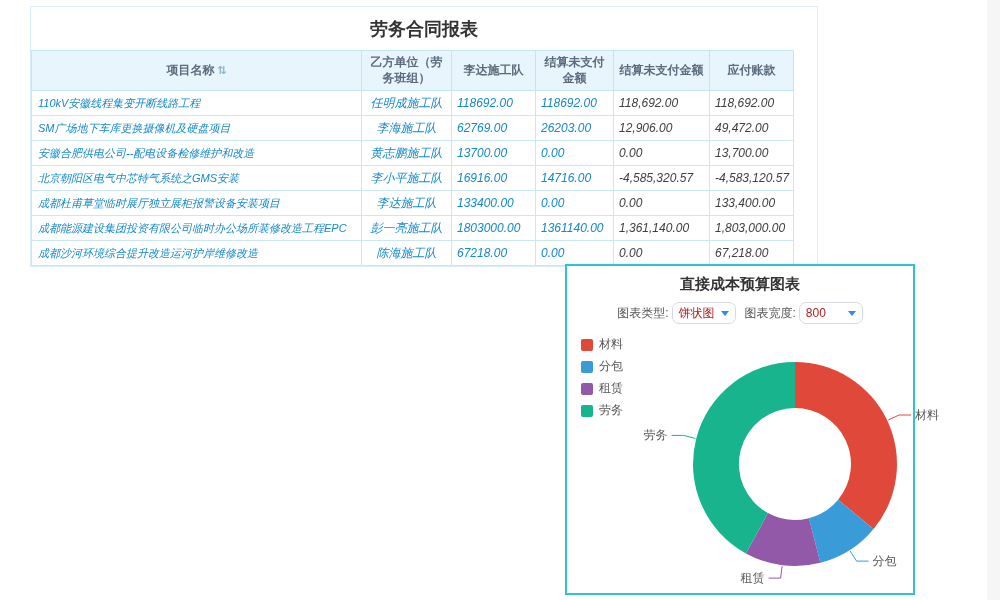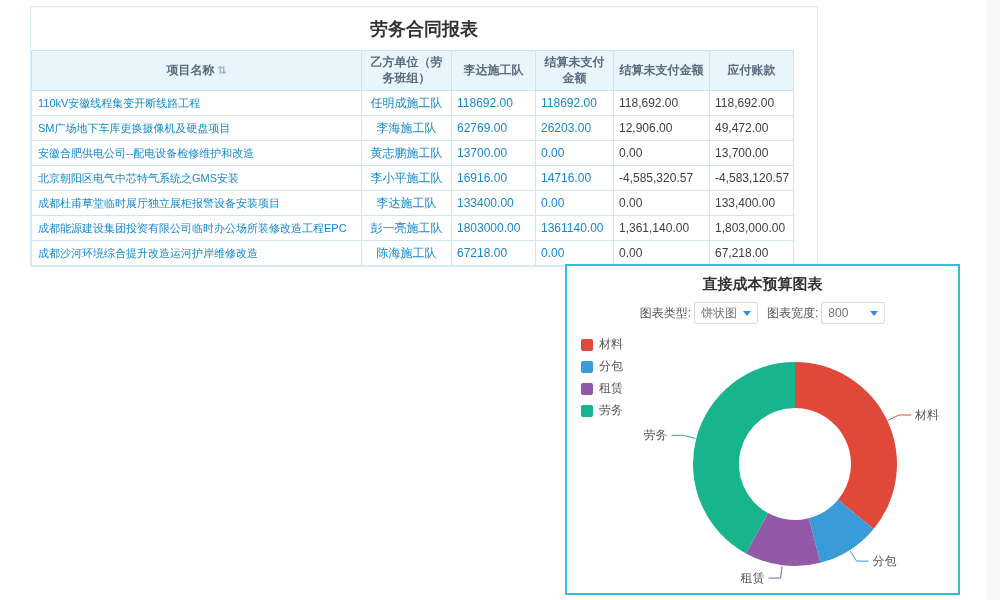--- a/index.html
+++ b/index.html
@@ -26,48 +26,48 @@
     padding: 10px 0 9px;
   }
   table.report { width: 762px; border-collapse: collapse; table-layout: fixed; font-size: 12px; }
   .report th {
     background: #e9f5fc; border: 1px solid #c3e5f6; color: #5a6b7d;
     font-weight: bold; text-align: center; vertical-align: middle;
     padding: 4px 3px; line-height: 1.3; font-size: 12px;
   }
   .report td {
     border: 1px solid #c9e7f6; padding: 4px 5px; line-height: 16px;
-    white-space: nowrap; overflow: hidden;
+    white-space: nowrap; overflow: hidden; font-style: italic;
   }
   .c-blue { color: #1489cc; }
   .c-dark { color: #404040; }
   .al { text-align: left; }
   .ac { text-align: center; margin-top: 8px; }
   .ar { text-align: left; padding-right: 6px !important; }
   td.name-cell { font-size: 11px; padding-left: 6px; cursor: pointer; }
   .sort-icon { color: #8fb6cc; font-size: 11px; margin-left: 3px; cursor: pointer; }
 
   
   .chart-panel {
-    position: absolute; left: 565px; top: 264px; width: 395px; height: 331px;
+    position: absolute; left: 565px; top: 264px; width: 350px; height: 331px;
     border: 2px solid #2ec1d7; background: #fff;
   }
   .chart-title {
     text-align: center; font-size: 15px; font-weight: bold; color: #333;
     padding: 9px 0 8px;
   }
   .controls {
     display: flex; justify-content: center; gap: 9px;
     font-size: 12px; color: #555; position: relative; z-index: 3;
   }
   .control-group { display: flex; align-items: center; gap: 3px; }
   .select-box {
-    width: 64px; height: 22px; border: 1px solid #d5dbe0; border-radius: 2px;
+    width: 64px; height: 22px; border: 1px solid #d5dbe0; border-radius: 7px;
     background: #fff; display: flex; align-items: center; justify-content: space-between;
-    padding: 0 6px; color: #737373; cursor: pointer;
+    padding: 0 6px; color: #b91c1c; cursor: pointer;
   }
   .select-value { font-size: 12px; }
   .caret {
     width: 0; height: 0;
     border-left: 4px solid transparent; border-right: 4px solid transparent;
     border-top: 5px solid #2d8cf0;
   }
   .donut-svg { position: absolute; left: 0; top: 58px; width: 391px; height: 269px; z-index: 1; }
   .legend { position: absolute; left: 14px; top: 70px; z-index: 2; }
   .legend-item { display: flex; align-items: center; gap: 6px; margin-bottom: 5px; cursor: pointer; }

